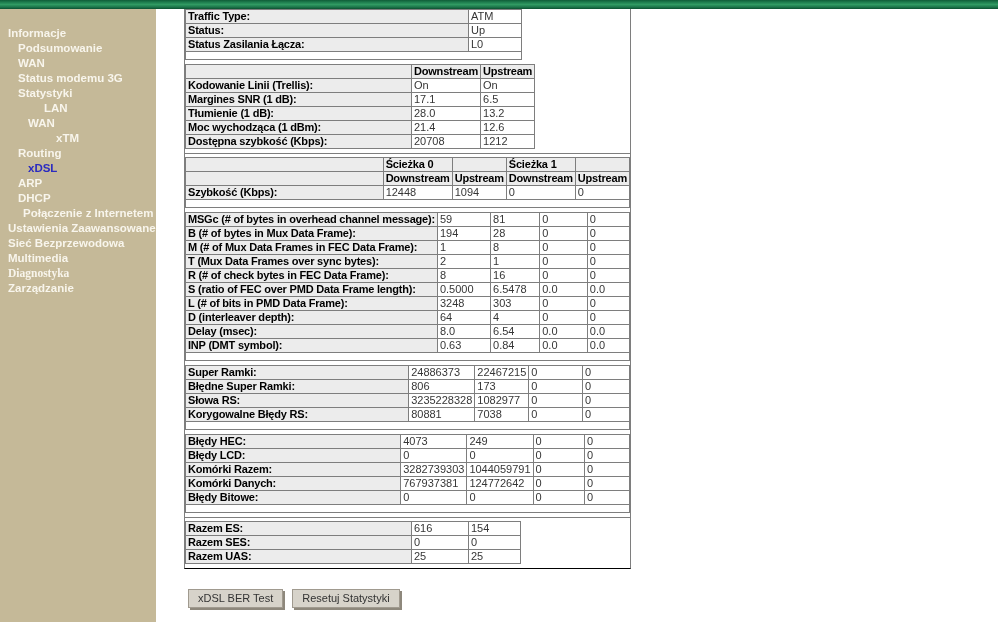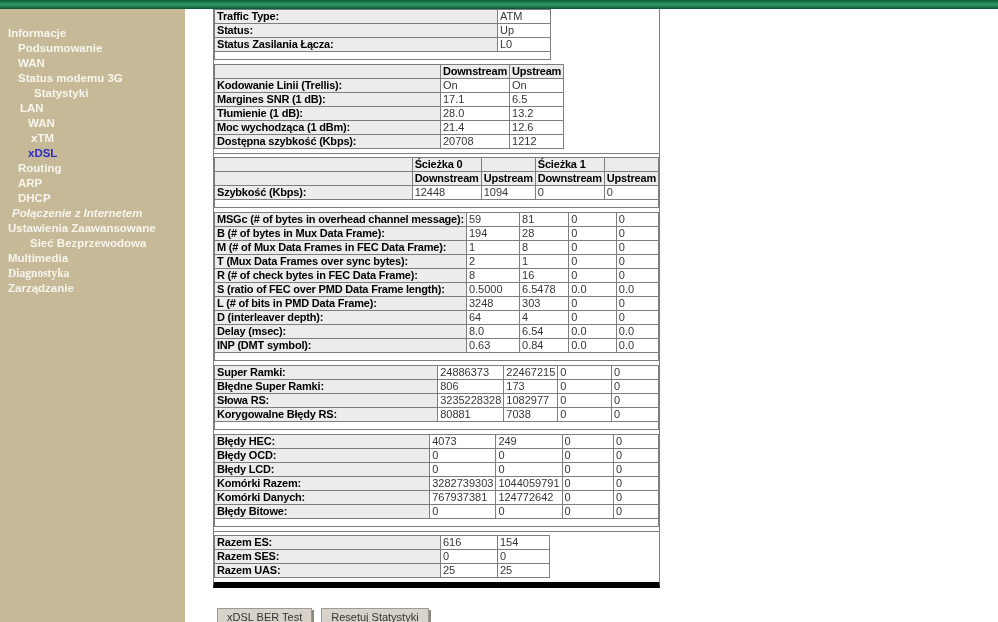--- a/index.html
+++ b/index.html
@@ -6,34 +6,34 @@
   body{
     width:998px;height:622px;overflow:hidden;background:#ffffff;
     font-family:"Liberation Sans",sans-serif;
   }
   .topbar{
     height:9px;
     background:linear-gradient(180deg,#0f5c38 0%,#1e7d4e 25%,#309a62 50%,#1b7449 80%,#0c4f30 100%);
   }
   .layout{display:flex;height:613px;}
   .sidebar{
-    width:185px;flex:none;background:#c5b998;
+    width:156px;flex:none;background:#c5b998;
     padding-top:17px;box-sizing:border-box;
   }
   .side-item{
     font-size:11.5px;font-weight:bold;color:#f8f5ec;
     line-height:15px;white-space:nowrap;cursor:pointer;
   }
   .side-item.active{color:#2b2bc0;}
   .content{flex:1;box-sizing:border-box;padding-left:28px;background:#ffffff;}
   .panel{
     width:445px;
     border-left:1px solid #7e7e7e;
     border-right:1px solid #7e7e7e;
-    border-bottom:6px solid #000000;
+    border-bottom:1px solid #000000;
   }
   table.stat{border-collapse:collapse;table-layout:fixed;margin:0 0 4px 0;}
   table.stat td{
     border:1px solid #7e7e7e;
     padding:0 2px;height:13px;line-height:13px;
     font-size:11px;white-space:nowrap;overflow:hidden;
   }
   table.stat td.lbl, table.stat td.hdr{
     background:#ececec;font-weight:bold;color:#000;letter-spacing:-0.2px;
   }
@@ -52,31 +52,31 @@
 <body>
 
 <div class="topbar"></div>
 
 <div class="layout">
   <div class="sidebar">
       <div class="side-item" style="padding-left: 8px;">Informacje</div>
       <div class="side-item" style="padding-left: 18px;">Podsumowanie</div>
       <div class="side-item" style="padding-left: 18px;">WAN</div>
       <div class="side-item" style="padding-left: 18px;">Status modemu 3G</div>
-      <div class="side-item" style="padding-left: 34px;">Statystyki</div>
-      <div class="side-item" style="padding-left: 20px;">LAN</div>
+      <div class="side-item" style="padding-left: 18px;">Statystyki</div>
+      <div class="side-item" style="padding-left: 44px;">LAN</div>
       <div class="side-item" style="padding-left: 28px;">WAN</div>
-      <div class="side-item" style="padding-left: 31px;">xTM</div>
+      <div class="side-item" style="padding-left: 44px; margin-left: 12px;">xTM</div>
+      <div class="side-item" style="padding-left: 18px;">Routing</div>
       <div class="side-item active" style="padding-left: 28px;">xDSL</div>
-      <div class="side-item" style="padding-left: 18px;">Routing</div>
       <div class="side-item" style="padding-left: 18px;">ARP</div>
       <div class="side-item" style="padding-left: 18px;">DHCP</div>
-      <div class="side-item" style="padding-left: 12px; font-style: italic;">Połączenie z Internetem</div>
+      <div class="side-item" style="padding-left: 23px;">Połączenie z Internetem</div>
       <div class="side-item" style="padding-left: 8px;">Ustawienia Zaawansowane</div>
-      <div class="side-item" style="padding-left: 8px; margin-left: 22px;">Sieć Bezprzewodowa</div>
+      <div class="side-item" style="padding-left: 8px;">Sieć Bezprzewodowa</div>
       <div class="side-item" style="padding-left: 8px;">Multimedia</div>
       <div class="side-item" style="padding-left: 8px; font-family: Liberation Serif, serif;">Diagnostyka</div>
       <div class="side-item" style="padding-left: 8px;">Zarządzanie</div>
     </div>
 
   <div class="content">
     <div class="panel">
         <table class="stat">
           <colgroup>
             <col style="width: 283px;">
@@ -307,27 +307,20 @@
             <col style="width: 57px;">
             <col style="width: 52px;">
             <col style="width: 55px;">
             <col style="width: 48px;">
           </colgroup>
           <tbody>
             <tr>
               <td class="lbl">Błędy HEC:</td>
               <td class="val">4073</td>
               <td class="val">249</td>
-              <td class="val">0</td>
-              <td class="val">0</td>
-            </tr>
-            <tr>
-              <td class="lbl">Błędy OCD:</td>
-              <td class="val">0</td>
-              <td class="val">0</td>
               <td class="val">0</td>
               <td class="val">0</td>
             </tr>
             <tr>
               <td class="lbl">Błędy LCD:</td>
               <td class="val">0</td>
               <td class="val">0</td>
               <td class="val">0</td>
               <td class="val">0</td>
             </tr>

